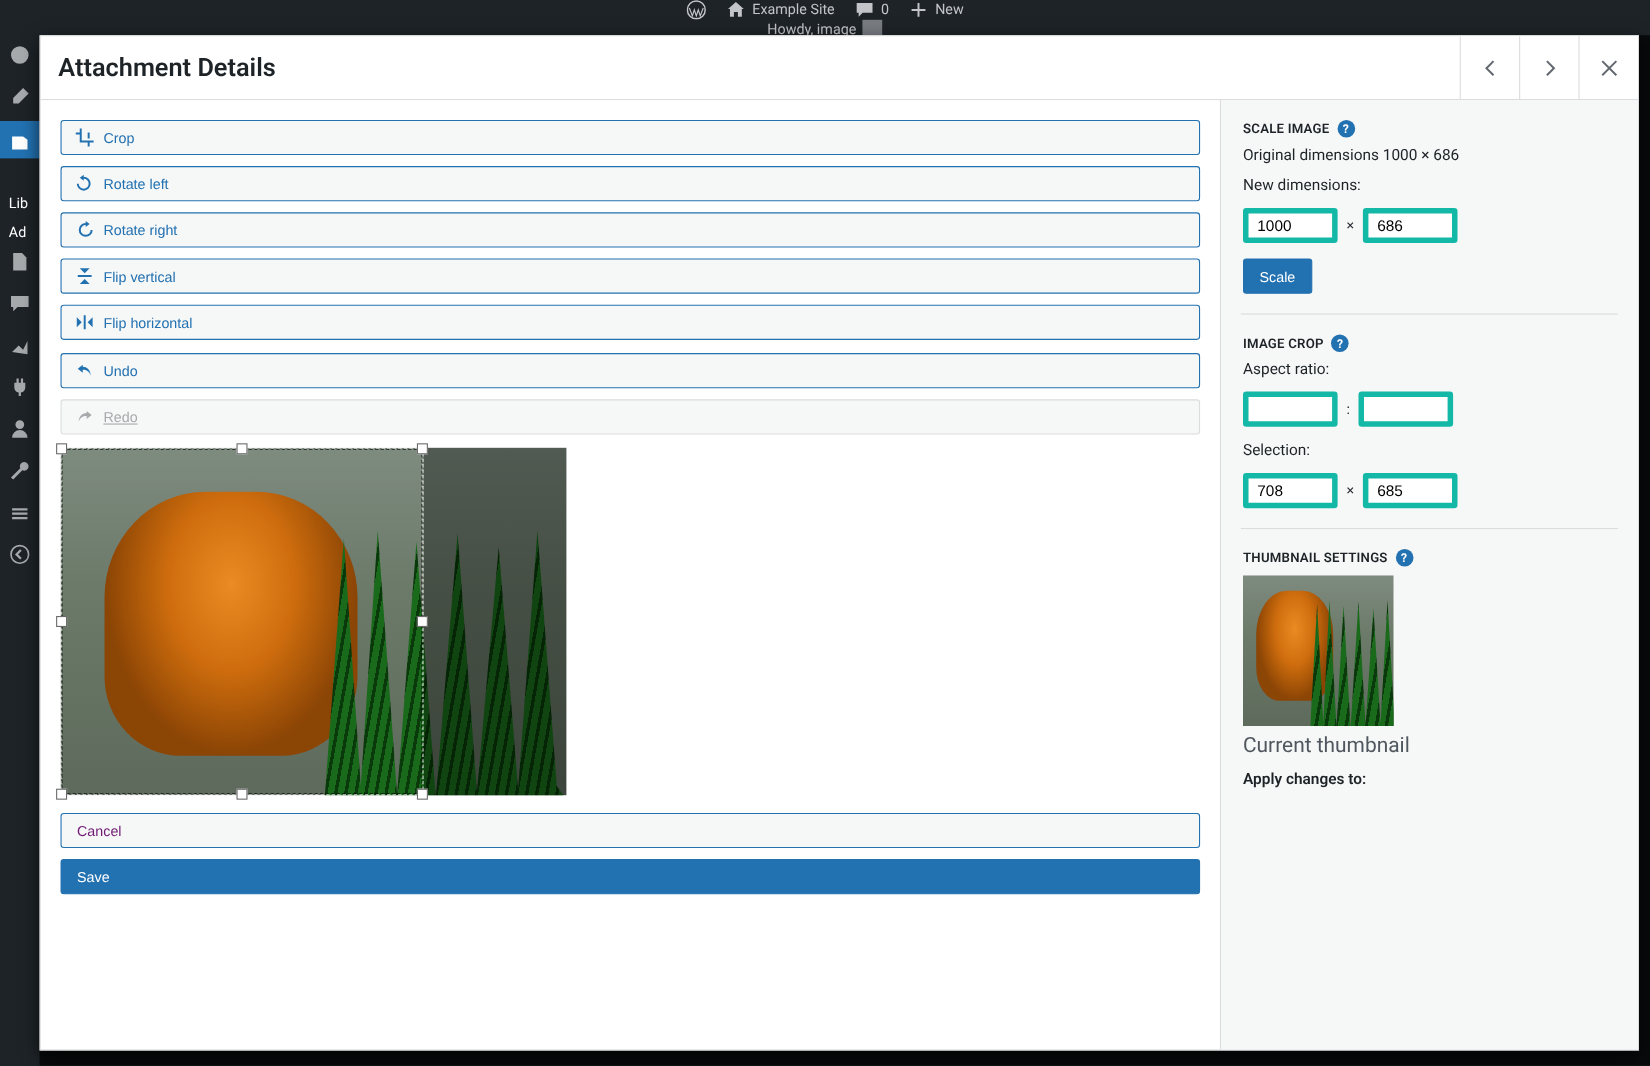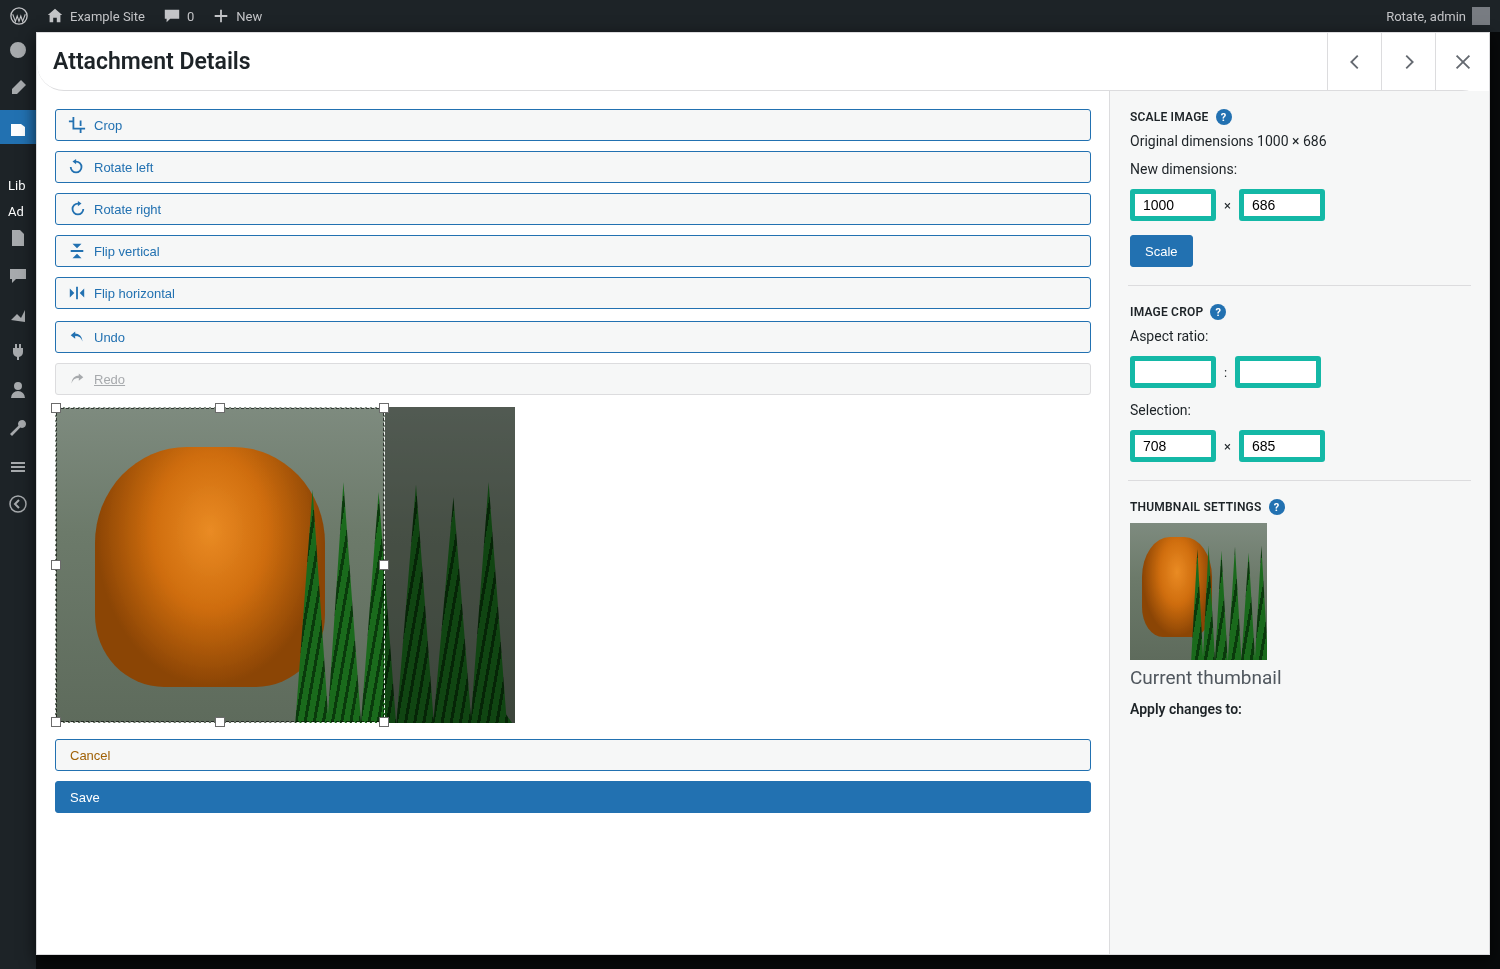--- a/index.html
+++ b/index.html
@@ -1,56 +1,56 @@
 <!DOCTYPE html>
 <html><head>
 <meta charset="utf-8">
 <style>
   * { box-sizing: border-box; margin: 0; padding: 0; }
   body { font-family: -apple-system, BlinkMacSystemFont, "Segoe UI", Roboto, sans-serif; background: #1d2327; color: #1d2327; font-size: 13px; width:1500px; height:969px; overflow:hidden; position:relative;}
   
   
-  .adminbar { height:32px; background:#1d2327; color:#c3c4c7; display:flex; align-items:center; font-size:13px; padding:0 10px; justify-content:space-between;}
+  .adminbar { height:32px; background:#1d2327; color:#c3c4c7; display:flex; align-items:center; font-size:13px; padding:0 10px; justify-content:space-between;flex-direction:column;}
   .adminbar .left, .adminbar .right { display:flex; align-items:center; gap:18px;}
   .adminbar .item { display:flex; align-items:center; gap:6px; color:#c3c4c7;}
   .adminbar svg { width:18px; height:18px; fill:#c3c4c7;}
   .avatar-square { width:18px; height:18px; background:#787c82;}
   
   
   .adminmenu { position:absolute; top:32px; left:0; width:36px; height:calc(100% - 32px); background:#1d2327; display:flex; flex-direction:column; padding-top:8px; gap:18px; align-items:center;}
   .adminmenu .mi { width:20px; height:20px; color:#a7aaad; display:flex; align-items:center; justify-content:center;}
   .adminmenu .mi svg { width:20px; height:20px; fill:#a7aaad;}
   .adminmenu .highlight svg { fill:#fff;}
   .adminmenu .highlight { background:#2271b1; width:36px; height:34px; margin-top:-6px; padding-top:6px; justify-content:center;}
   .submenu-text { position:absolute; top:176px; left:8px; color:#fff; font-size:13px; line-height:20px;}
   .submenu-text div { margin-bottom:6px;}
   
   
   .page-dim { position:absolute; top:32px; left:36px; right:0; bottom:0; background:rgba(0,0,0,0.7);}
   
   
   .modal { position:absolute; top:32px; left:36px; right:10px; bottom:14px; background:#fff; border:1px solid #dcdcde; box-shadow:0 5px 15px rgba(0,0,0,.7); display:flex; flex-direction:column;}
-  .modal-header { height:58px; border-bottom:1px solid #dcdcde; display:flex; align-items:center; justify-content:space-between;border-radius:27px; }
+  .modal-header { height:58px; border-bottom:1px solid #dcdcde; display:flex; align-items:center; justify-content:space-between; }
   .modal-title { font-size:23px; font-weight:600; padding-left:16px; color:#1d2327;}
   .modal-nav { display:flex; height:100%; }
   .modal-nav button { width:54px; height:100%; border:0; border-left:1px solid #dcdcde; background:#fff; cursor:pointer; display:flex; align-items:center; justify-content:center; color:#646970;}
   .modal-nav svg{ width:22px; height:22px; stroke:#646970; fill:none; stroke-width:2;}
   
   .modal-body { flex:1; display:flex; min-height:0;}
   .editor { flex:1; padding:18px; overflow:auto;}
   .sidebar { width:380px; border-left:1px solid #dcdcde; background:#f6f7f7; padding:18px 20px 28px 20px; overflow:auto; color:#1d2327;}
   
   
   .btnrow { display:flex; flex-wrap:wrap; gap:10px; margin-bottom:12px;flex-direction:column;}
   .ibtn { display:inline-flex; align-items:center; gap:8px; height:32px; padding:0 12px; background:#f6f7f7; border:1px solid #2271b1; color:#2271b1; border-radius:3px; font-size:13px; cursor:pointer;}
   .ibtn svg { width:18px; height:18px; fill:#2271b1; }
   .ibtn.disabled { border-color:#dcdcde; color:#a7aaad; cursor:default;text-decoration:underline;}
   .ibtn.disabled svg{ fill:#a7aaad;}
   .pbtn { height:32px; padding:0 14px; border-radius:3px; font-size:13px; cursor:pointer; border:1px solid; display:inline-flex; align-items:center;}
-  .pbtn.secondary{ background:#f6f7f7; color:#a16207; border-color:#2271b1;}
+  .pbtn.secondary{ background:#f6f7f7; color:#701a75; border-color:#2271b1;}
   .pbtn.primary{ background:#2271b1; color:#fff; border-color:#2271b1;}
   
   
   .imgwrap { position:relative; width:460px; height:316px; margin-top:6px; margin-bottom:16px;}
   .imgwrap .scene { width:100%; height:100%; position:relative; overflow:hidden;}
   .scene .water { position:absolute; inset:0; background:linear-gradient(#7e8b7f,#6c7a6a 40%,#5e6b5c);}
   .scene .tiger { position:absolute; left:40px; top:40px; width:230px; height:240px; background:radial-gradient(ellipse at 50% 35%, #e08a2c 0%, #c86f18 35%, #8a4a10 70%); border-radius:40% 40% 30% 30%; filter:contrast(1.1);}
   .scene .grass { position:absolute; right:0; top:70px; width:220px; height:250px; background:repeating-linear-gradient(100deg,#1a6a1c 0 6px,#0a3a0c 6px 9px); clip-path:polygon(0 100%, 8% 5%, 15% 95%, 22% 2%, 30% 98%, 38% 6%, 46% 99%, 55% 3%, 63% 97%, 72% 8%, 80% 96%, 88% 2%, 96% 95%, 100% 100%);}
   .crop-dash { position:absolute; left:0; top:0; width:330px; height:100%; border:1px dashed rgba(255,255,255,.9); outline:1px dashed rgba(0,0,0,.6); outline-offset:-2px;}
   .crop-shade{ position:absolute; right:0; top:0; width:130px; height:100%; background:rgba(0,0,0,.35);}
@@ -96,21 +96,21 @@
       </span>
     <span class="item">
         <svg viewBox="0 0 20 20">
           <path d="M9 3h2v6h6v2h-6v6H9v-6H3V9h6z"></path>
         </svg>
         <span>New</span>
       </span>
   </div>
   <div class="right">
     <span class="item">
-        <span>Rotate, admin</span>
+        <span>Howdy, image</span>
         <span class="avatar-square"></span>
       </span>
   </div>
 </div>
 
 <div class="adminmenu">
   <div class="mi">
       <svg viewBox="0 0 20 20">
         <path d="M10 2a8 8 0 108 8 8 8 0 00-8-8zm0 3a5 5 0 00-5 5h10a5 5 0 00-5-5z"></path>
       </svg>

